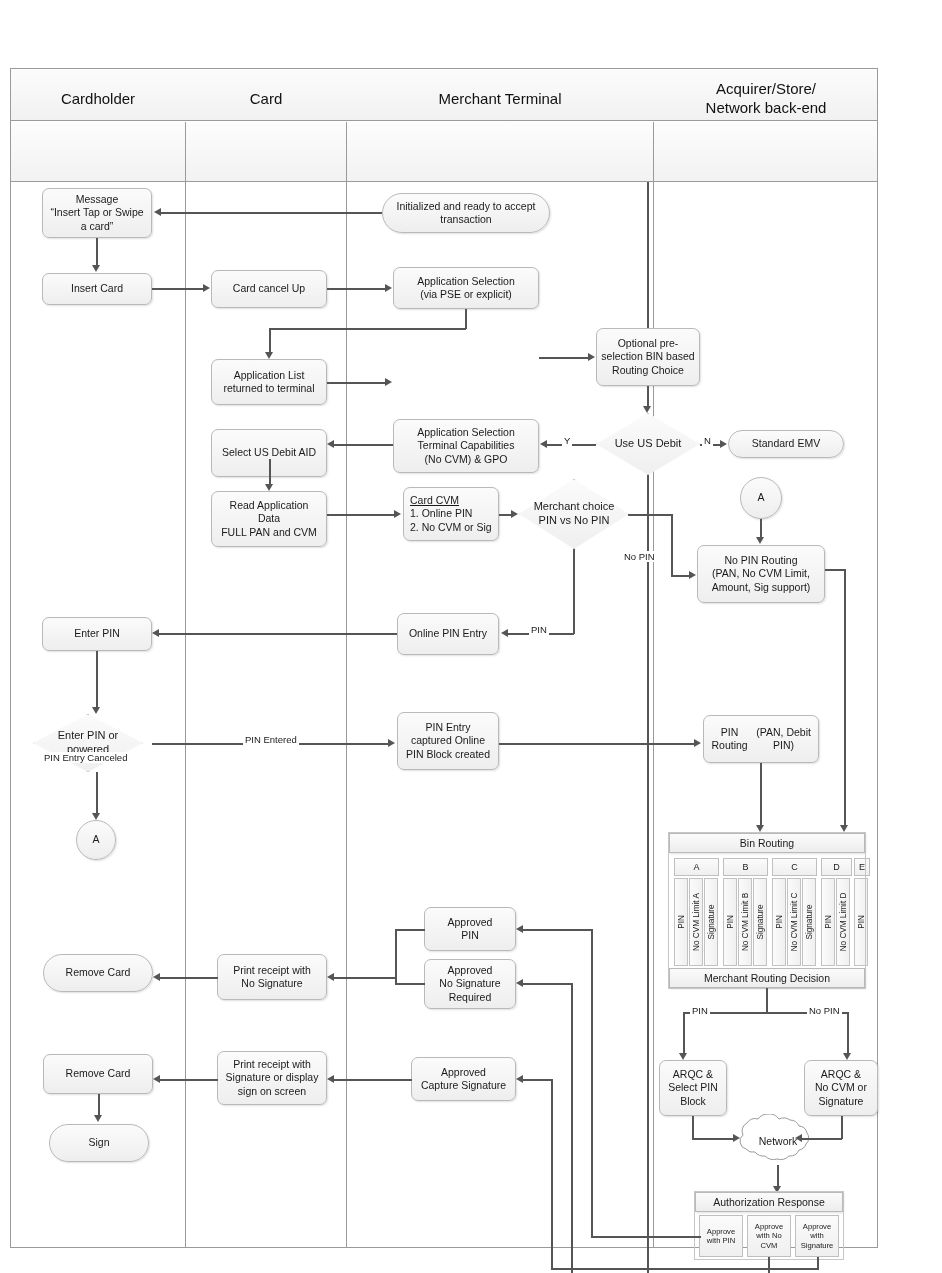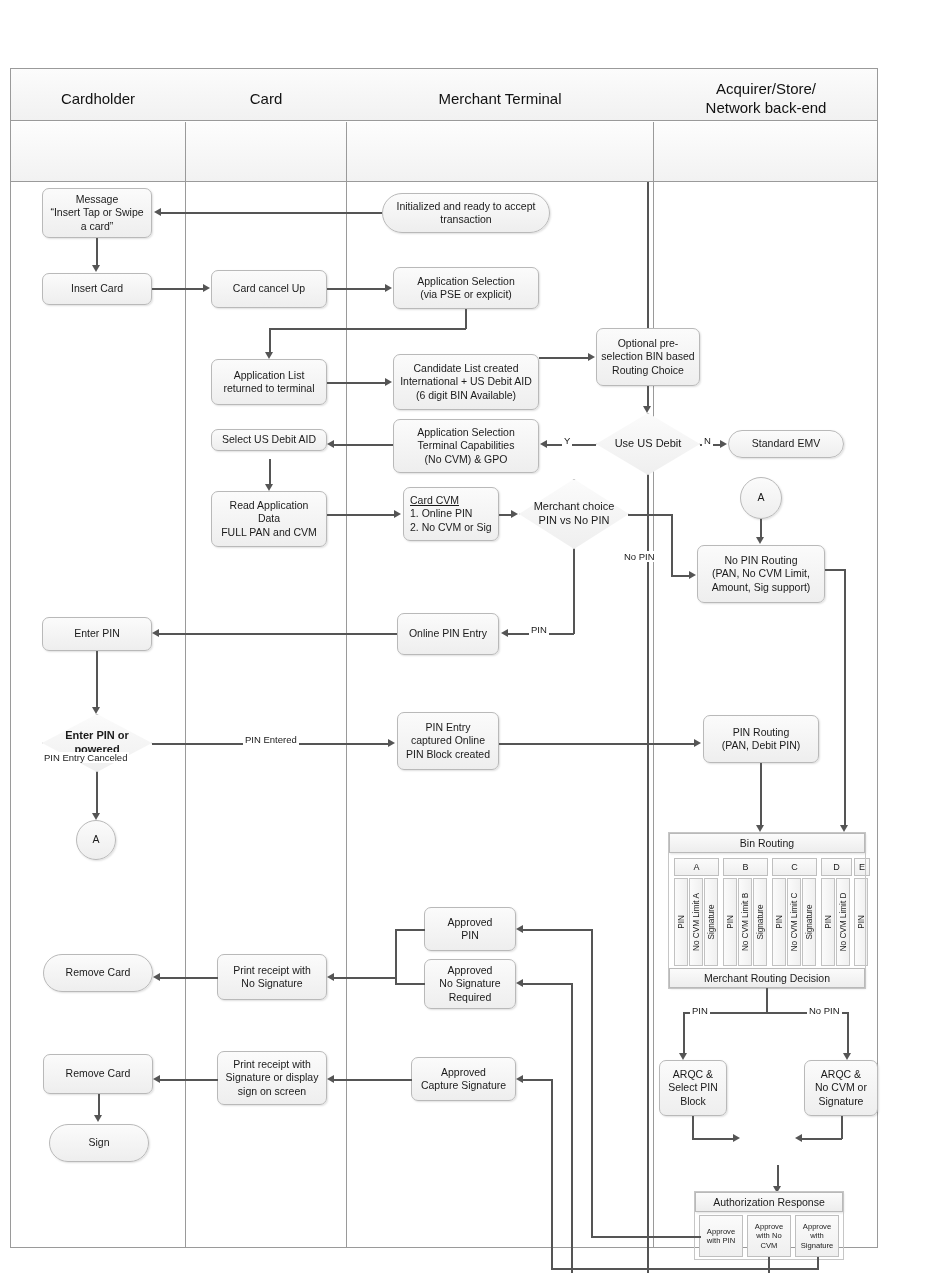--- a/index.html
+++ b/index.html
@@ -122,25 +122,20 @@
   <div class="ln lnv" style="left:454px;top:240px;height:20px;"></div>
   <div class="ln lnh" style="left:258px;top:259px;width:197px;"></div>
   <div class="ln lnv" style="left:258px;top:259px;height:25px;"></div>
   <div class="arr d" style="left:254px;top:283px;"></div>
 
   <div class="node" style="left:200px;top:290px;width:116px;height:46px;flex-direction:column;">
     <span>Application List</span>
     <span>returned to terminal</span>
   </div>
 
-  <div class="node" style="left:382px;top:285px;width:146px;height:56px;flex-direction:column;">
-    <span>Candidate List created</span>
-    <span>International +  US Debit AID</span>
-    <span>(6 digit BIN Available)</span>
-  </div>
 
   <div class="node" style="left:585px;top:259px;width:104px;height:58px;flex-direction:column;">
     <span>Optional pre-</span>
     <span>selection BIN based</span>
     <span>Routing Choice</span>
   </div>
 
   <div class="ln lnh" style="left:316px;top:313px;width:59px;"></div>
   <div class="arr r" style="left:374px;top:309px;"></div>
   <div class="ln lnh" style="left:528px;top:288px;width:50px;"></div>
@@ -157,21 +152,21 @@
   </div>
 
   <div class="node round" style="left:717px;top:361px;width:116px;height:28px;">Standard EMV</div>
 
   <div class="node" style="left:382px;top:350px;width:146px;height:54px;flex-direction:column;">
     <span>Application Selection</span>
     <span>Terminal Capabilities</span>
     <span>(No CVM) &amp; GPO</span>
   </div>
 
-  <div class="node" style="left:200px;top:360px;width:116px;height:22px;text-align:center;">Select US Debit AID</div>
+  <div class="node" style="left:200px;top:360px;width:116px;height:48px;text-align:center;">Select US Debit AID</div>
 
   <div class="ln lnh" style="left:689px;top:375px;width:21px;"></div>
   <div class="arr r" style="left:709px;top:371px;"></div>
   <div class="elabel" style="left:691px;top:366px;">N</div>
 
   <div class="ln lnh" style="left:536px;top:375px;width:49px;"></div>
   <div class="arr l" style="left:529px;top:371px;"></div>
   <div class="elabel" style="left:551px;top:366px;">Y</div>
 
   <div class="ln lnh" style="left:323px;top:375px;width:59px;"></div>
@@ -230,35 +225,35 @@
   <div class="elabel" style="left:518px;top:555px;">PIN</div>
 
   <div class="node" style="left:386px;top:544px;width:102px;height:42px;">Online PIN Entry</div>
   <div class="node" style="left:31px;top:548px;width:110px;height:34px;">Enter PIN</div>
   <div class="ln lnh" style="left:148px;top:564px;width:238px;"></div>
   <div class="arr l" style="left:141px;top:560px;"></div>
 
   <div class="ln lnv" style="left:85px;top:582px;height:57px;"></div>
   <div class="arr d" style="left:81px;top:638px;"></div>
 
-  <div class="diamond" style="left:31px;top:645px;width:110px;height:58px;font-weight:bold;">
+  <div class="diamond" style="left:22px;top:645px;width:110px;height:58px;">
     <div class="dshape"></div>
     <div class="dtext" style="flex-direction:column;">
       <span>Enter PIN or</span>
       <span>powered</span>
     </div>
   </div>
 
   <div class="node" style="left:386px;top:643px;width:102px;height:58px;flex-direction:column;">
     <span>PIN Entry</span>
     <span>captured Online</span>
     <span>PIN Block created</span>
   </div>
 
-  <div class="node" style="left:692px;top:646px;width:116px;height:48px;flex-direction:column;">
+  <div class="node" style="left:692px;top:646px;width:116px;height:48px;flex-direction:row;">
     <span>PIN Routing</span>
     <span>(PAN, Debit PIN)</span>
   </div>
 
   <div class="ln lnh" style="left:141px;top:674px;width:237px;"></div>
   <div class="arr r" style="left:377px;top:670px;"></div>
   <div class="elabel" style="left:232px;top:665px;">PIN Entered</div>
 
   <div class="ln lnh" style="left:488px;top:674px;width:196px;"></div>
   <div class="arr r" style="left:683px;top:670px;"></div>
@@ -387,20 +382,30 @@
     <span>ARQC &amp;</span>
     <span>Select PIN</span>
     <span>Block</span>
   </div>
   <div class="node" style="left:793px;top:991px;width:74px;height:56px;flex-direction:column;">
     <span>ARQC &amp;</span>
     <span>No CVM or</span>
     <span>Signature</span>
   </div>
 
+  <div class="cloud" style="left:717px;top:1045px;width:100px;height:54px;">
+    <svg viewBox="0 0 100 54">
+      <path d="M18,35 a8,8 0 0,1 -3,-14 a9,9 0 0,1 4,-12 a10,10 0 0,1 11,-4
+               a12,12 0 0,1 10,-5 a12,12 0 0,1 11,5 a11,11 0 0,1 11,1
+               a10,10 0 0,1 9,6 a9,9 0 0,1 8,7 a8,8 0 0,1 -1,11
+               a9,9 0 0,1 -7,6 a10,10 0 0,1 -10,6 a12,12 0 0,1 -12,3
+               a12,12 0 0,1 -12,-3 a11,11 0 0,1 -10,-4 a9,9 0 0,1 -9,-3 z" fill="#ffffff" stroke="#9b9b9b" stroke-width="1"></path>
+    </svg>
+    <span>Network</span>
+  </div>
 
   <div class="ln lnv" style="left:681px;top:1047px;height:23px;"></div>
   <div class="ln lnh" style="left:681px;top:1069px;width:42px;"></div>
   <div class="arr r" style="left:722px;top:1065px;"></div>
   <div class="ln lnv" style="left:830px;top:1047px;height:23px;"></div>
   <div class="ln lnh" style="left:791px;top:1069px;width:40px;"></div>
   <div class="arr l" style="left:784px;top:1065px;"></div>
 
   <div class="ln lnv" style="left:766px;top:1096px;height:22px;"></div>
   <div class="arr d" style="left:762px;top:1117px;"></div>

